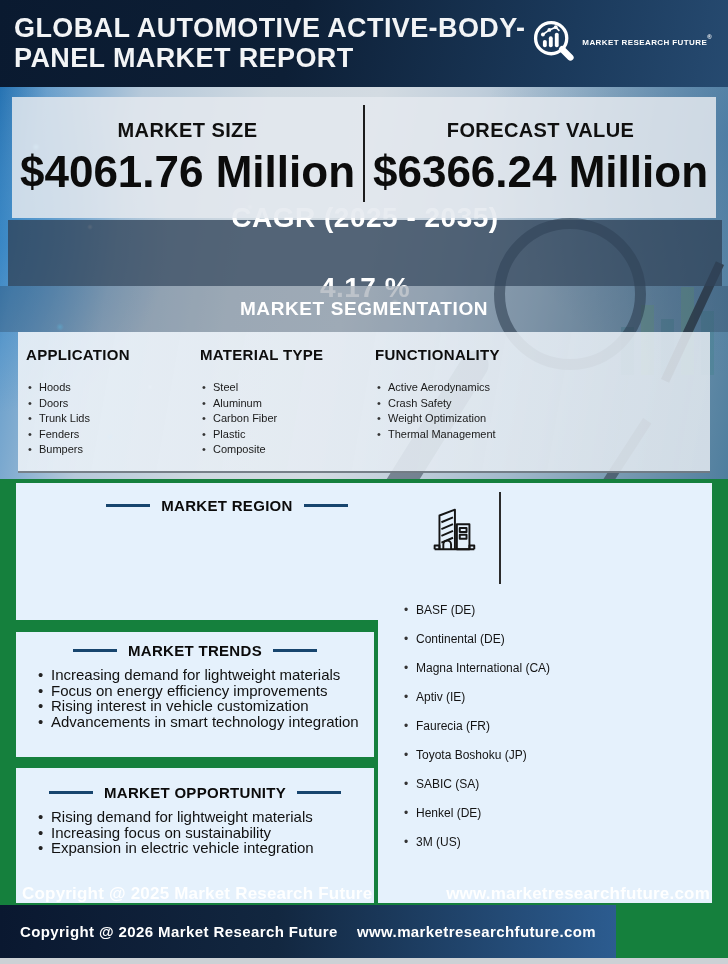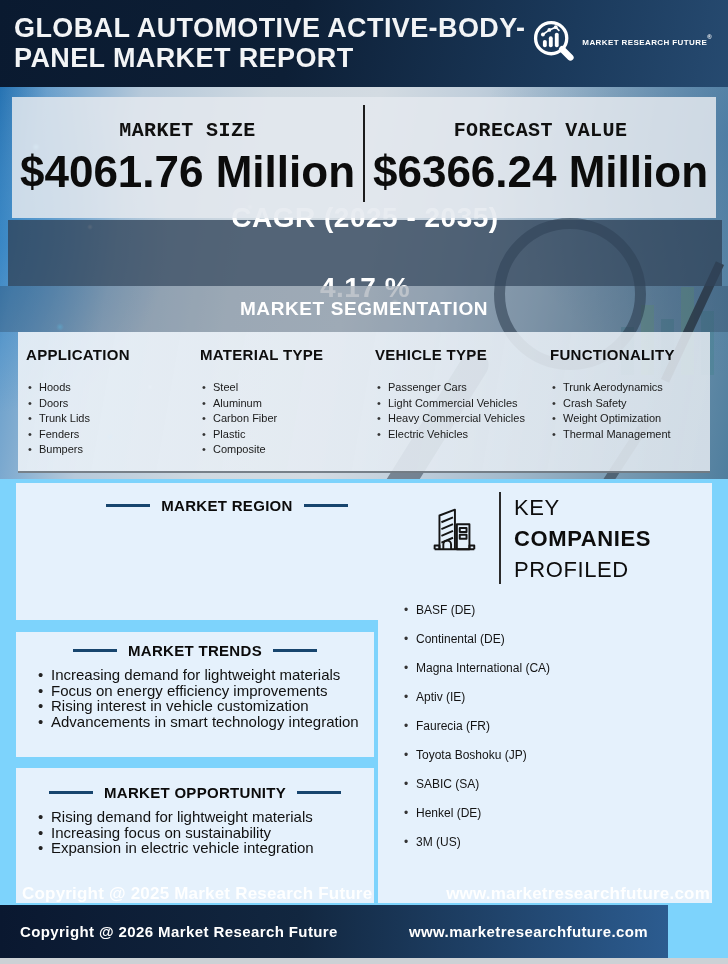--- a/index.html
+++ b/index.html
@@ -1,18 +1,18 @@
 <!DOCTYPE html>
 <html><head>
 <meta charset="utf-8">
 <style>
   * { margin:0; padding:0; box-sizing:border-box; }
   html,body { width:728px; height:964px; overflow:hidden; }
   body { font-family:"Liberation Sans", sans-serif; background:#fff; }
-  .page { position:relative; width:728px; height:964px; background:#7dd3fc; overflow:hidden; }
+  .page { position:relative; width:728px; height:964px; background:#15803d; overflow:hidden; }
 
   
   .header { position:absolute; left:0; top:0; width:728px; height:87px;
     background:linear-gradient(100deg,#0a1a30 0%,#0d1f36 40%,#1b3a5c 78%,#264a70 100%); z-index:5; }
   .title { position:absolute; left:14px; top:13px; color:#f2f4f6; font-weight:700;
     font-size:27px; line-height:30px; letter-spacing:.4px; }
   .logo { position:absolute; right:16px; top:18px; display:flex; align-items:center; gap:7px; }
   .logo-text { color:#fff; font-size:8px; font-weight:700; letter-spacing:.4px; white-space:nowrap; }
   .logo-text sup { font-size:6px; vertical-align:6px; }
 
@@ -38,21 +38,21 @@
     background:rgba(45,55,66,.85); transform:rotate(25deg); z-index:1; }
   .pencil-b { position:absolute; left:596px; top:320px; width:10px; height:170px;
     background:rgba(45,55,66,.55); transform:rotate(33deg); z-index:1; }
   .hero-bars { position:absolute; right:14px; top:200px; display:flex; align-items:flex-end; gap:7px; z-index:0; }
   .hero-bars i { display:block; width:13px; background:rgba(64,128,138,.35); }
   .hero-bars i:nth-child(2n){ background:rgba(112,170,114,.32); }
 
   .size-panel { position:absolute; left:12px; top:10px; width:704px; height:121px; z-index:3;
     background:rgba(228,233,238,.85); display:flex; }
   .size-half { flex:1; display:flex; flex-direction:column; align-items:center; justify-content:center; gap:5px; }
-  .size-label { font-size:20px; font-weight:700; color:#101010; letter-spacing:.4px;font-family:Liberation Mono, monospace; }
+  .size-label { font-size:20px; font-weight:700; color:#101010; letter-spacing:.4px; }
   .size-value { font-size:44px; font-weight:700; color:#0c0c0c; }
   .size-divider { width:2px; background:#1c1c1c; margin:8px 0 16px 0; }
 
   .cagr-band { position:absolute; left:8px; top:133px; width:714px; height:66px; z-index:2;
     background:rgba(47,66,88,.78); display:flex; align-items:center; justify-content:center; gap:38px;flex-direction:column; }
   .cagr-band span { color:#fff; font-size:28px; font-weight:700; letter-spacing:.5px; }
 
   .seg-title-band { position:absolute; left:0; top:199px; width:728px; height:46px; z-index:2;
     background:rgba(36,56,80,.30); display:flex; align-items:center; justify-content:center; }
   .seg-title { color:#fff; font-size:19px; font-weight:700; letter-spacing:.6px; }
@@ -93,21 +93,21 @@
   .comp-icon { position:absolute; left:46px; top:18px; }
   .comp-divider { position:absolute; left:121px; top:9px; width:2px; height:92px; background:#2b2b2b; }
   .comp-titles { position:absolute; left:136px; top:9px; font-size:22px; line-height:31px;
     color:#0d0d0d; letter-spacing:.6px; }
   .comp-titles .bold { font-weight:700; }
   .comp-list { list-style:none; margin:12px 16px 0 24px; }
   .comp-list li { font-size:12px; color:#141414; padding-left:14px; position:relative; margin-bottom:15px; }
   .comp-list li::before { content:"•"; position:absolute; left:2px; color:#333; }
 
   
-  .footer { position:absolute; left:0; top:905px; width:668px; height:53px; z-index:5;
+  .footer { position:absolute; left:0; top:905px; width:616px; height:53px; z-index:5;
     background:linear-gradient(90deg,#0a1830 0%,#122740 45%,#2c5c90 100%);
     display:flex; align-items:center; justify-content:space-between; padding:0 20px; }
   .footer span { color:#fff; font-size:15px; font-weight:700; letter-spacing:.4px; }
   .bottom-strip { position:absolute; left:0; top:958px; width:728px; height:6px; background:#ccd1d5; }
 </style>
 </head>
 <body>
 
 <div class="page">
 
@@ -184,34 +184,24 @@
         <ul>
 
         <li><span>Steel</span></li>
             <li><span>Aluminum</span></li>
             <li><span>Carbon Fiber</span></li>
             <li><span>Plastic</span></li>
             <li><span>Composite</span></li>
           </ul>
       </div>
       <div class="seg-col">
-        <h4>VEHICLE TYPE</h4>
-        <ul>
-
-        <li><span>Passenger Cars</span></li>
-            <li><span>Light Commercial Vehicles</span></li>
-            <li><span>Heavy Commercial Vehicles</span></li>
-            <li><span>Electric Vehicles</span></li>
-          </ul>
-      </div>
-      <div class="seg-col">
         <h4>FUNCTIONALITY</h4>
         <ul>
 
-        <li><span>Trunk Aerodynamics</span></li>
+        <li><span>Active Aerodynamics</span></li>
             <li><span>Crash Safety</span></li>
             <li><span>Weight Optimization</span></li>
             <li><span>Thermal Management</span></li>
           </ul>
       </div>
     </div>
   </div>
 
   <div class="panel panel-region">
     <div class="sec-head">
@@ -259,25 +249,20 @@
           <path d="M18 22 L30 17 M18 29 L30 24 M18 36 L30 31 M18 43 L30 38"></path>
           <rect x="34" y="24" width="13" height="26"></rect>
           <rect x="37" y="28" width="7" height="4"></rect>
           <rect x="37" y="35" width="7" height="4"></rect>
           <path d="M20 50 v-5 a4 4 0 0 1 8 0 v5"></path>
           <path d="M11 50 H52"></path>
           <path d="M47 50 v-4 h5 v4 M11 50 v-4 h5 v4"></path>
         </g>
       </svg>
       <div class="comp-divider"></div>
-      <div class="comp-titles">
-        <div>KEY</div>
-        <div class="bold">COMPANIES</div>
-        <div>PROFILED</div>
-      </div>
     </div>
     <ul class="comp-list">
 
     <li><span>BASF (DE)</span></li>
         <li><span>Continental (DE)</span></li>
         <li><span>Magna International (CA)</span></li>
         <li><span>Aptiv (IE)</span></li>
         <li><span>Faurecia (FR)</span></li>
         <li><span>Toyota Boshoku (JP)</span></li>
         <li><span>SABIC (SA)</span></li>

